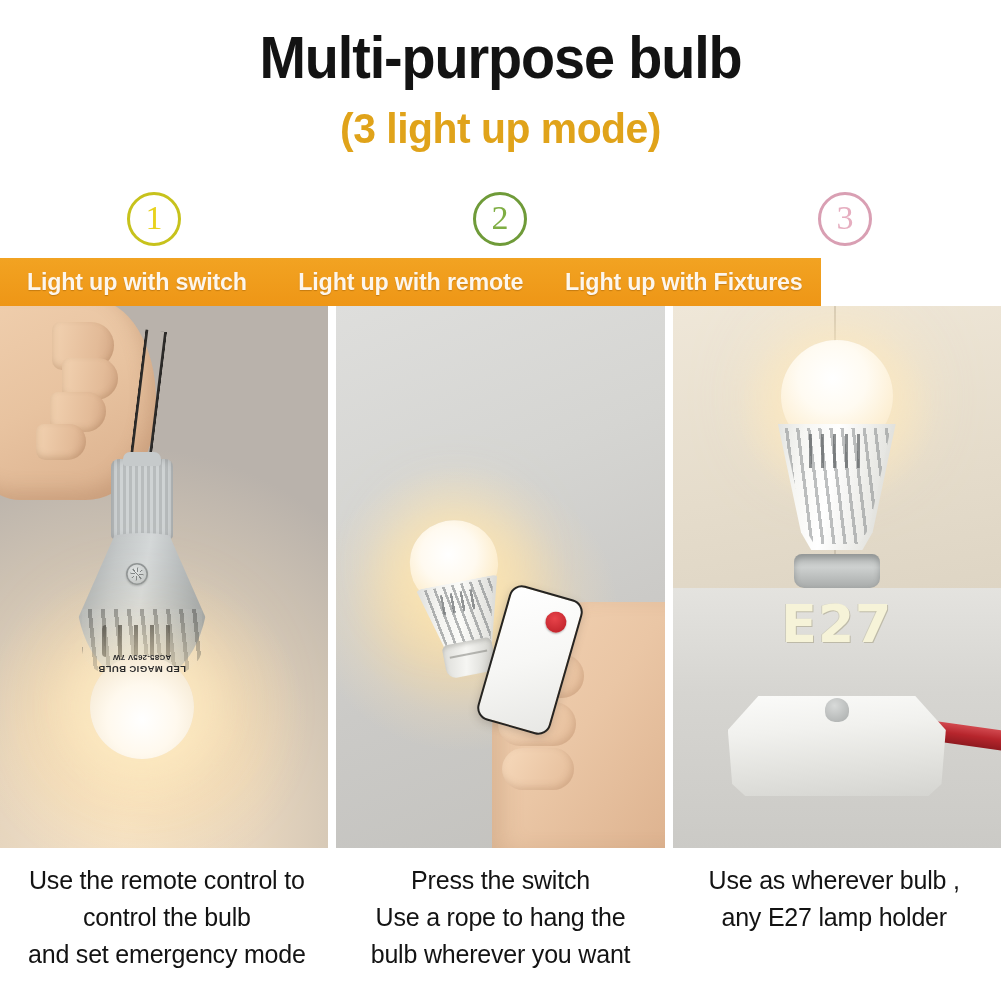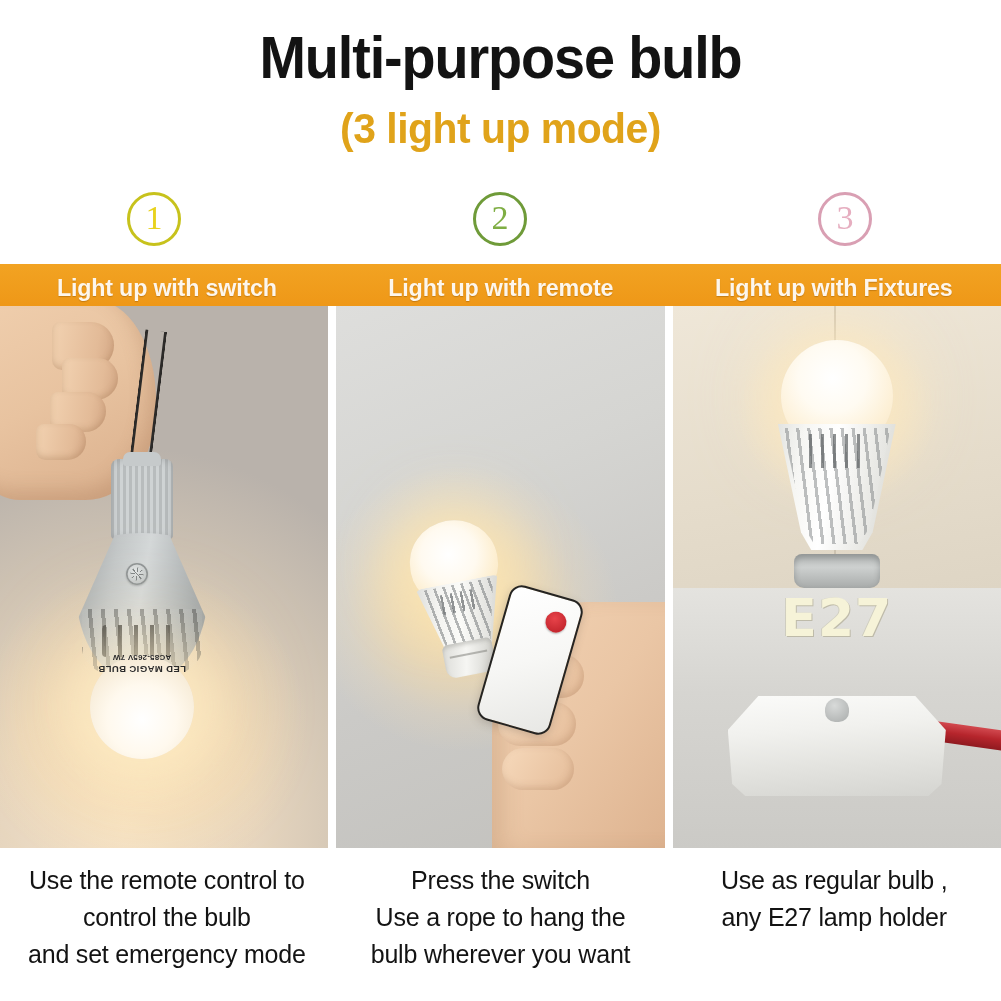--- a/index.html
+++ b/index.html
@@ -38,21 +38,21 @@
     font-size: 34px; font-weight: 400; line-height: 1;
     font-family: "Liberation Serif", serif;
   }
   .circle span { margin-top: -3px; }
   #circle-1 { left: 127px; top: 192px; border: 3px solid #c7c21c; color: #e8d21d; }
   #circle-2 { left: 473px; top: 192px; border: 3px solid #6f9b39; color: #7fae44; }
   #circle-3 { left: 818px; top: 192px; border: 3px solid #d99fb3; color: #e6aec0; }
 
   
   #banner {
-    position: absolute; left: 0; top: 264px; width: 1001px; height: 48px;
+    position: absolute; left: 0; top: 258px; width: 821px; height: 48px;
     background: linear-gradient(#f2a322, #ee9616);
     display: flex;
   }
   #banner .cell {
     flex: 1 1 0;
     display: flex; align-items: center; justify-content: center;
     color: #fdf6ec;
     font-size: 24px; font-weight: 700; letter-spacing: -0.2px;
     text-shadow: 0 1px 1px rgba(120,70,0,.35);
     transform: scaleX(0.97);
@@ -289,21 +289,21 @@
     position: absolute; right: -20px; bottom: 104px; width: 132px; height: 20px;
     background: linear-gradient(180deg,#d2494f 0%,#b6252c 48%,#8f1a20 100%);
     border-radius: 10px;
     transform: rotate(8deg);
   }
   .b3-cord {
     position: absolute; left: 50%; top: 0; width: 2px; height: 40px;
     background: rgba(215,206,190,.95);
   }
   .e27 {
-    position: absolute; left: 50%; top: 286px; transform: translateX(-50%);
+    position: absolute; left: 50%; top: 292px; transform: translateX(-50%);
     font-size: 52px; font-weight: 700; line-height: 1;
     color: #f6f3d8;
     letter-spacing: 1px;
     text-shadow: 1px 1px 0 rgba(150,145,110,.45), -1px 0 0 rgba(170,165,130,.3);
     font-family: "DejaVu Sans", sans-serif;
   }
 
   
   #captions {
     position: absolute; left: 0; top: 856px; width: 1001px; height: 145px;
@@ -414,18 +414,18 @@
       <div>Use the remote control to</div>
       <div>control the bulb</div>
       <div>and set emergency mode</div>
     </div>
     <div class="cap">
       <div>Press the switch</div>
       <div>Use a rope to hang the</div>
       <div>bulb wherever you want</div>
     </div>
     <div class="cap">
-      <div>Use as regular bulb ,</div>
+      <div>Use as wherever bulb ,</div>
       <div>any E27 lamp holder</div>
     </div>
   </div>
 
 </div>
 
 </body></html>

